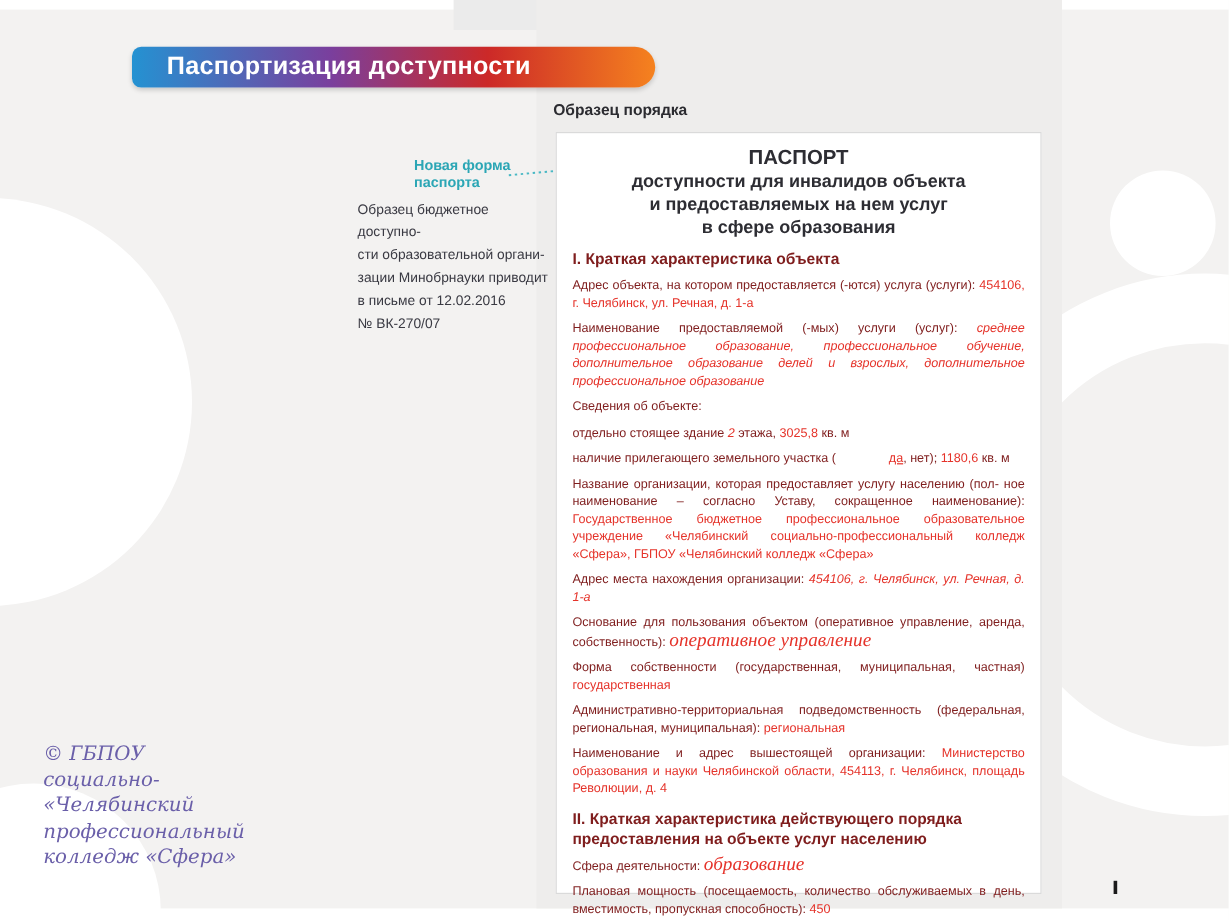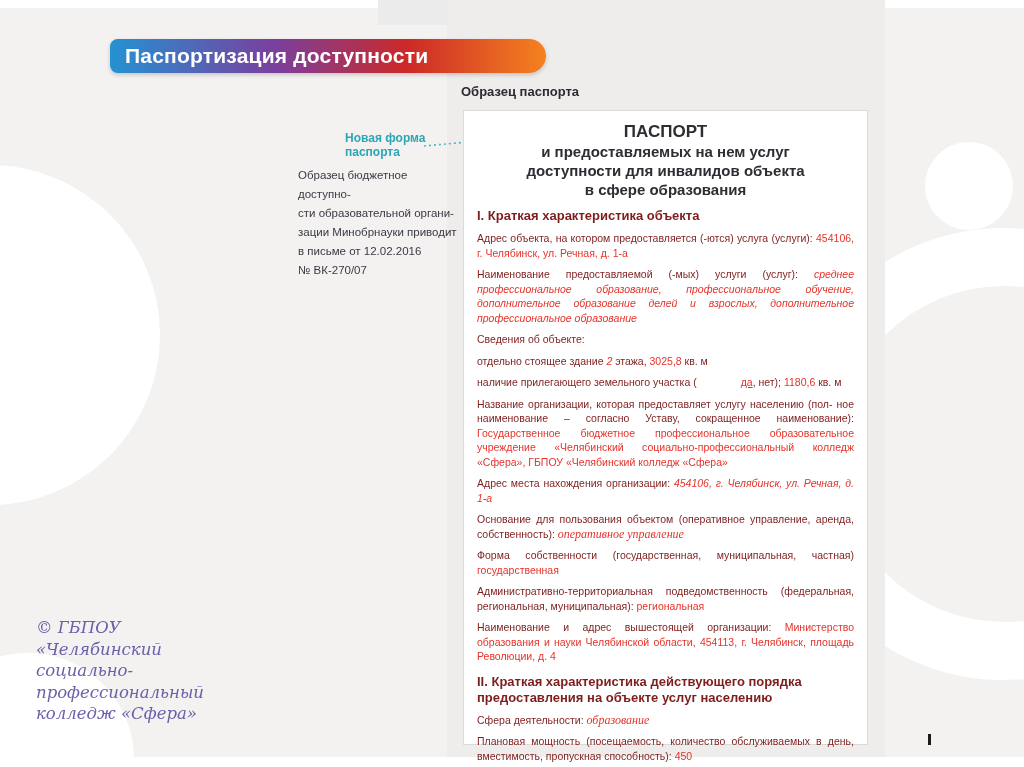--- a/index.html
+++ b/index.html
@@ -12,21 +12,21 @@
   .ring{position:absolute;border-radius:50%;border:58px solid #ffffff;background:transparent;}
   .gray-tab{position:absolute;left:378px;top:0;width:118px;height:25px;background:#ebebeb;}
   .backdrop{position:absolute;left:447px;top:0;width:438px;height:757px;background:#eeedec;}
   .tick{position:absolute;left:928px;top:734px;width:3px;height:11px;background:#1b1b1b;}
 
   
   .banner{position:absolute;left:110px;top:39px;width:436px;height:34px;
           border-radius:9px 20px 20px 9px;display:flex;align-items:center;
           background:linear-gradient(90deg,#2492d2 0%,#7a3f9d 38%,#cc2928 68%,#f5821f 100%);
           box-shadow:0 2px 4px rgba(0,0,0,.18);}
-  .banner span{color:#ffffff;font-weight:bold;font-size:21px;padding-left:15px;letter-spacing:.2px;}
+  .banner span{color:#ffffff;font-weight:bold;font-size:21px;padding-left:29px;letter-spacing:.2px;}
 
   
   .note{position:absolute;left:298px;top:131px;width:165px;}
   .note-title{color:#2ba6b5;font-weight:bold;font-size:12px;margin-bottom:7px;margin-left:47px;}
   .note-line{color:#3a3a43;font-size:11.5px;line-height:19px;}
 
   
   svg.conn{position:absolute;left:0;top:0;pointer-events:none;}
 
   
@@ -34,21 +34,21 @@
   .page{position:absolute;left:463px;top:110px;width:405px;height:635px;background:#ffffff;
         border:1px solid #dadada;box-sizing:border-box;padding:10px 13px 4px 13px;}
   .title-line{ text-align:center;font-weight:bold;color:#2d2d33;font-size:15px;line-height:19px;}
   .title-main{font-size:17px;line-height:21px;}
   .blk{margin-top:7px;font-size:10.5px;line-height:14.5px;color:#3e3e46;text-align:justify;}
   .blk.h{font-weight:bold;color:#2d2d33;font-size:13px;line-height:16px;text-align:left;margin-top:10px;}
   .blk.h1x{margin-top:9px;}
   .seg-k{color:#7f1d1d;}
   .seg-r{color:#e5332a;}
   .seg-ri{color:#e5332a;font-style:italic;}
-  .seg-rs{color:#e5332a;font-style:italic;font-family:"Liberation Serif","DejaVu Serif",serif;font-size:12px;}
+  .seg-rs{color:#e5332a;font-style:italic;font-family:"Liberation Serif","DejaVu Serif",serif;font-size:16px;}
   .seg-ru{color:#e5332a;text-decoration:underline;margin-left:44px;}
 
   
   .copyright{position:absolute;left:36px;top:617px;width:220px;
              font-family:"DejaVu Serif","Liberation Serif",serif;font-style:italic;}
   .copy-line{color:#6a5fa9;font-size:16.5px;line-height:21.5px;}
 </style>
 </head>
 <body>
 
@@ -75,26 +75,26 @@
     <div class="note-line">сти образовательной органи-</div>
     <div class="note-line">зации Минобрнауки приводит</div>
     <div class="note-line">в письме от 12.02.2016</div>
     <div class="note-line">№ ВК-270/07</div>
   </div>
 
   <svg class="conn" width="1024" height="767">
     <line x1="424" y1="146" x2="612" y2="129" stroke="#49b8c4" stroke-width="1.6" stroke-dasharray="2 3"></line>
   </svg>
 
-  <div class="caption">Образец паспорта</div>
+  <div class="caption">Образец порядка</div>
 
   <div class="page">
     <div class="title-line title-main">ПАСПОРТ</div>
+    <div class="title-line">доступности для инвалидов объекта</div>
     <div class="title-line">и предоставляемых на нем услуг</div>
-    <div class="title-line">доступности для инвалидов объекта</div>
     <div class="title-line">в сфере образования</div>
     <div>
         <div class="blk h h1x"><span class="seg-k">I. Краткая характеристика объекта</span></div>
         <div class="blk p"><span class="seg-k">Адрес объекта, на котором предоставляется (-ются) услуга (услуги): </span><span class="seg-r">454106, г. Челябинск, ул. Речная, д. 1-а</span></div>
         <div class="blk p"><span class="seg-k">Наименование предоставляемой (-мых) услуги (услуг): </span><span class="seg-ri">среднее профессиональное образование, профессиональное обучение, дополнительное образование делей и взрослых, дополнительное профессиональное образование</span></div>
         <div class="blk p"><span class="seg-k">Сведения об объекте:</span></div>
         <div class="blk p"><span class="seg-k">отдельно стоящее здание </span><span class="seg-ri">2</span><span class="seg-k"> этажа, </span><span class="seg-r">3025,8</span><span class="seg-k"> кв. м</span></div>
         <div class="blk p"><span class="seg-k">наличие прилегающего земельного участка (</span><span class="seg-ru">да</span><span class="seg-k">, нет); </span><span class="seg-r">1180,6</span><span class="seg-k"> кв. м</span></div>
         <div class="blk p"><span class="seg-k">Название организации, которая предоставляет услугу населению (пол- ное наименование – согласно Уставу, сокращенное наименование): </span><span class="seg-r">Государственное бюджетное профессиональное образовательное учреждение «Челябинский социально-профессиональный колледж «Сфера», ГБПОУ «Челябинский колледж «Сфера»</span></div>
         <div class="blk p"><span class="seg-k">Адрес места нахождения организации: </span><span class="seg-ri">454106, г. Челябинск, ул. Речная, д. 1-а</span></div>
@@ -103,19 +103,19 @@
         <div class="blk p"><span class="seg-k">Административно-территориальная подведомственность (федеральная, региональная, муниципальная): </span><span class="seg-r">региональная</span></div>
         <div class="blk p"><span class="seg-k">Наименование и адрес вышестоящей организации: </span><span class="seg-r">Министерство образования и науки Челябинской области, 454113, г. Челябинск, площадь Революции, д. 4</span></div>
         <div class="blk h"><span class="seg-k">II. Краткая характеристика действующего порядка предоставления на объекте услуг населению</span></div>
         <div class="blk p"><span class="seg-k">Сфера деятельности: </span><span class="seg-rs">образование</span></div>
         <div class="blk p"><span class="seg-k">Плановая мощность (посещаемость, количество обслуживаемых в день, вместимость, пропускная способность): </span><span class="seg-r">450</span></div>
       </div>
   </div>
 
   <div class="copyright">
     <div class="copy-line">© ГБПОУ</div>
+    <div class="copy-line">социально-</div>
     <div class="copy-line">«Челябинский</div>
-    <div class="copy-line">социально-</div>
     <div class="copy-line">профессиональный</div>
     <div class="copy-line">колледж «Сфера»</div>
   </div>
 
 </div>
 
 </body></html>

